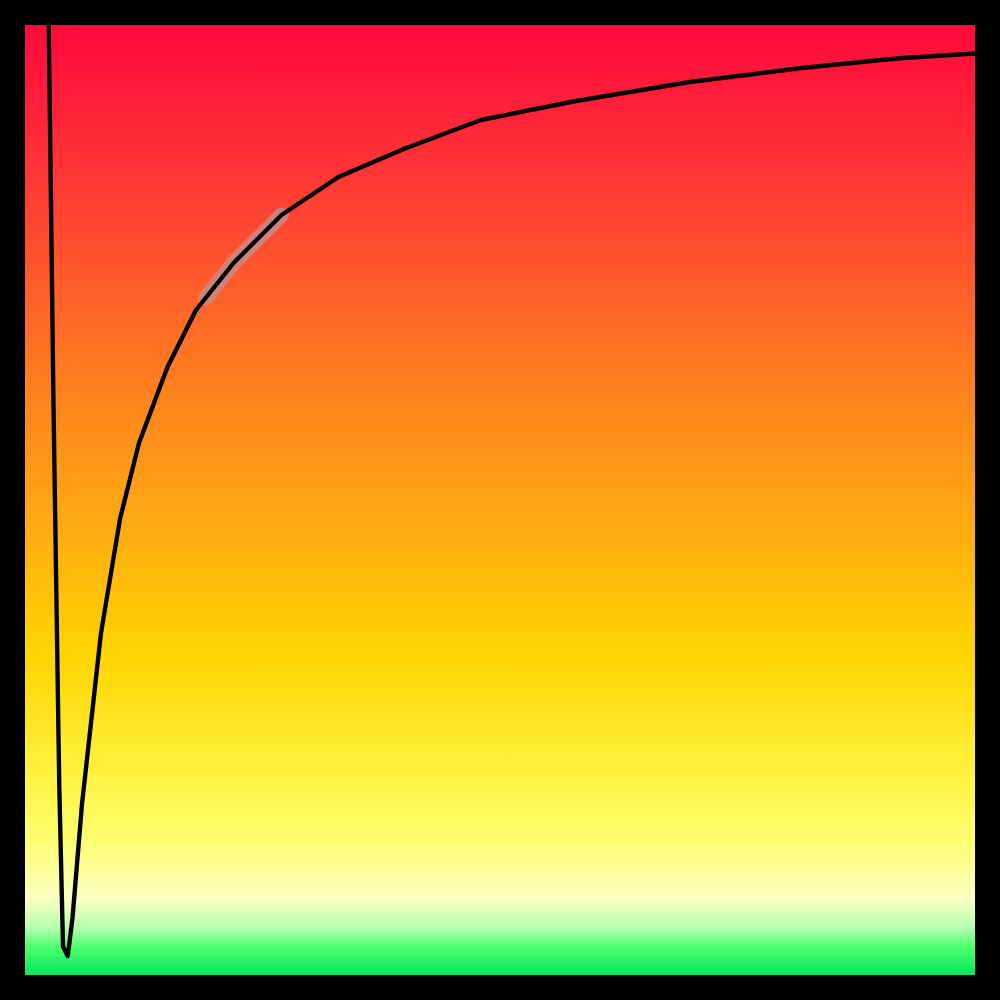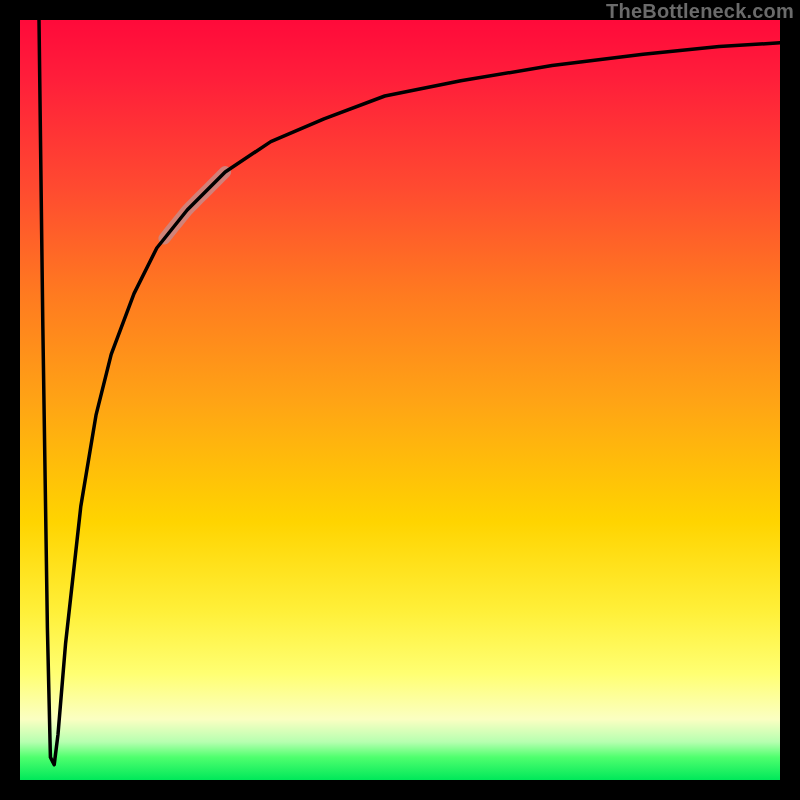--- a/index.html
+++ b/index.html
@@ -67,15 +67,14 @@
 
     <svg class="curve" viewBox="0 0 760 760" preserveAspectRatio="none">
 
       <path id="highlight-path" fill="none" stroke-linecap="round" d="M144.4 218.5 L148.7 213.1 L153.1 207.6 L157.4 202.2 L161.8 196.8 L166.1 191.4 L170.5 186.7 L174.8 182.4 L179.1 178.1 L183.5 173.7 L187.8 169.4 L192.2 165.0 L196.5 160.7 L200.9 156.3 L205.2 152.0 " stroke="#c98a86" stroke-width="12" opacity="0.85"></path>
 
       <path id="curve-path" fill="none" stroke="#000" stroke-width="3.5" stroke-linejoin="round" stroke-linecap="round" d="M19.0 0.0 L22.8 304.0 L27.4 608.0 L30.4 737.2 L34.2 744.8 L38.0 714.4 L45.6 623.2 L60.8 486.4 L76.0 395.2 L91.2 334.4 L114.0 273.6 L136.8 228.0 L167.2 190.0 L205.2 152.0 L250.8 121.6 L304.0 98.8 L364.8 76.0 L440.8 60.8 L532.0 45.6 L623.2 34.2 L699.2 26.6 L760.0 22.8 "></path>
     </svg>
 
   </div>
 
-  <div class="attribution">TheBottleneck.com</div>
 
 </div>
 
 </body></html>

